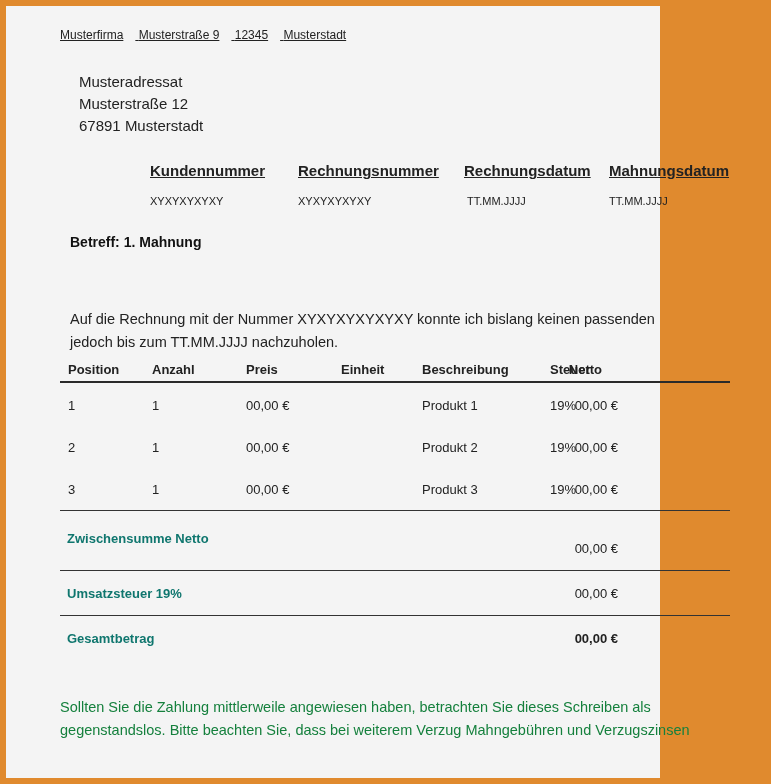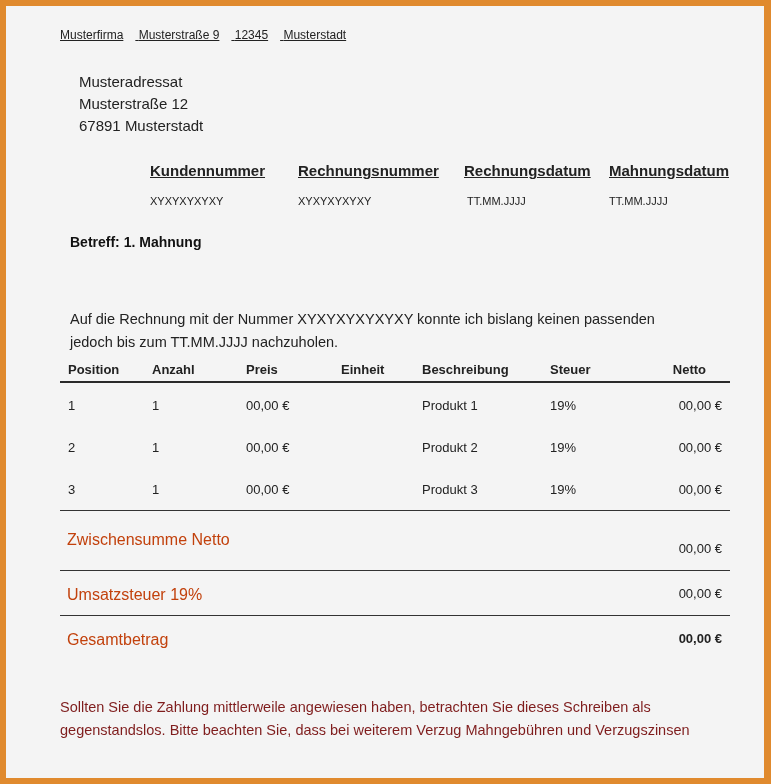--- a/index.html
+++ b/index.html
@@ -12,21 +12,21 @@
       background: #e08a2e;
       position: relative;
       overflow: hidden;
       font-family: "Liberation Sans", sans-serif;
       color: #1a1a1a;
     }
     .page {
       position: absolute;
       left: 6px;
       top: 6px;
-      width: 758px;
+      width: 654px;
       height: 772px;
       background: #f4f4f4;
     }
     .abs { position: absolute; white-space: nowrap; }
 
     .sender-line {
       left: 54px; top: 22px;
       font-size: 12px;
       text-decoration: underline;
       color: #222;
@@ -94,36 +94,36 @@
       background: #333;
     }
     .td {
       font-size: 13px;
       color: #222;
     }
     .right { text-align: right; }
 
     .sum-label {
       left: 61px;
-      font-size: 16px;
-      font-weight: normal;
-      color: #c2410c;
+      font-size: 13px;
+      font-weight: bold;
+      color: #0f766e;
     }
     .sum-value {
       right: 42px;
       font-size: 13px;
       color: #222;
     }
     .sum-value.bold { font-weight: bold; }
 
     .closing {
       left: 54px; top: 690px;
       font-size: 14.5px;
       line-height: 23px;
-      color: #7f1d1d;
+      color: #15803d;
     }
     .closing div { white-space: nowrap; }
   </style>
 </head>
 <body>
 
 <div class="page">
 
   <div class="abs sender-line">
     <span>Musterfirma</span>

